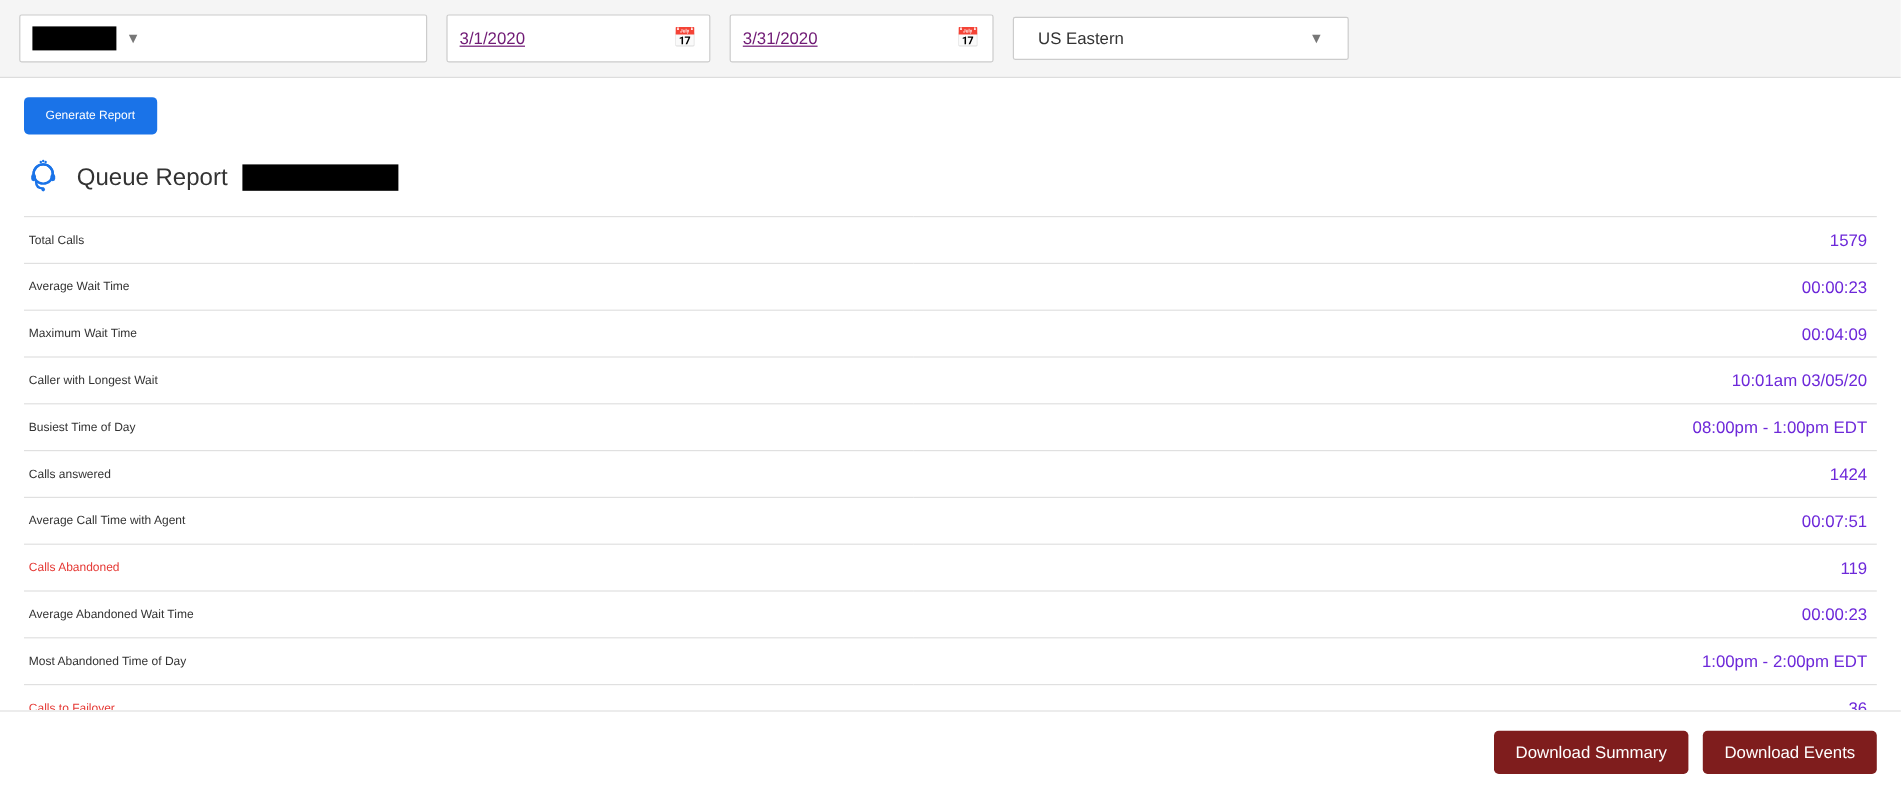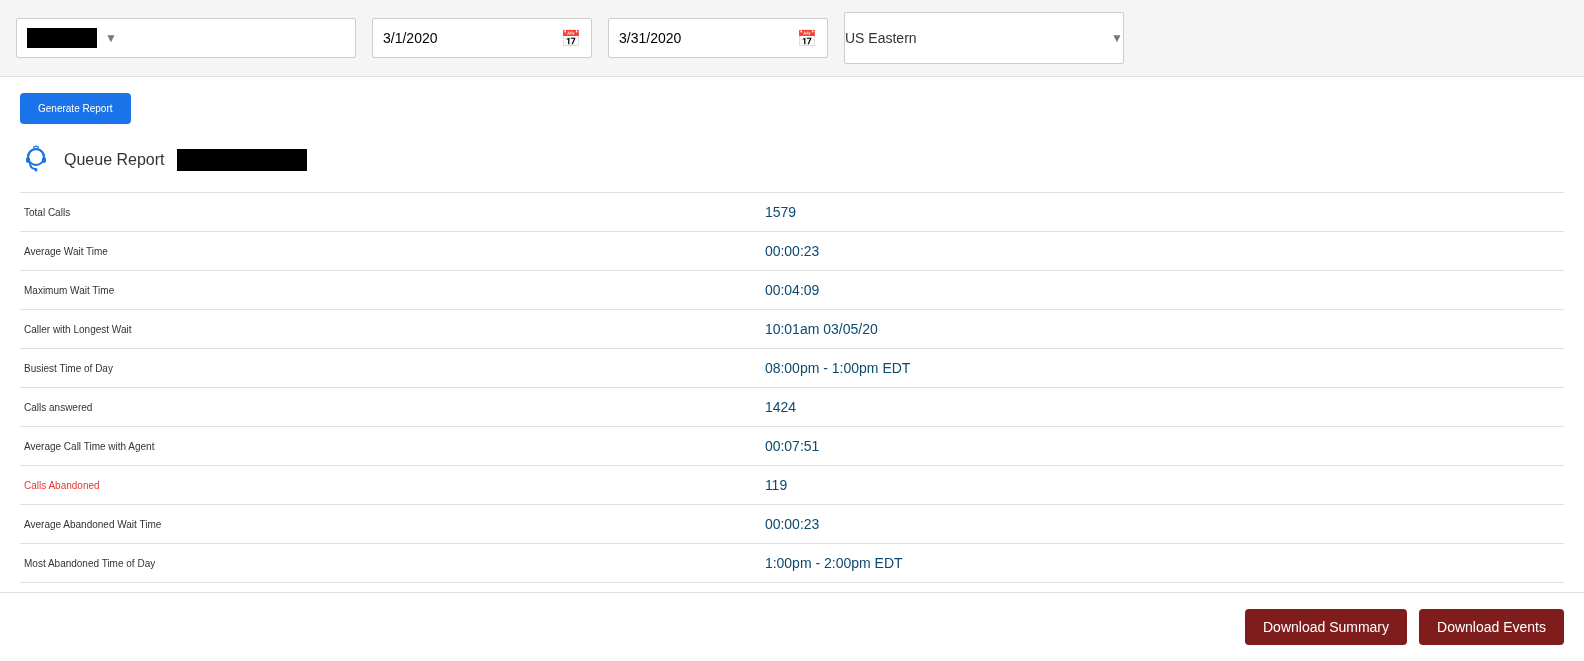--- a/index.html
+++ b/index.html
@@ -55,36 +55,37 @@
       border: 1px solid #ccc;
       border-radius: 2px;
       padding: 6px 10px;
       height: 40px;
       width: 220px;
       cursor: pointer;
     }
 
     .date-field .date-text {
       flex: 1;
-      color: #000000;
+      color: #701a75;
+      text-decoration: underline;
     }
 
     .date-field .cal-icon {
       color: #777;
       font-size: 16px;
     }
 
     .timezone-field {
       display: flex;
       align-items: center;
       background: #fff;
       border: 1px solid #ccc;
       border-radius: 2px;
-      padding: 6px 0;
-      height: 52px;
+      padding: 6px 20px;
+      height: 36px;
       width: 280px;
       cursor: pointer;
     }
 
     .timezone-field .tz-text {
       flex: 1;
       color: #333;
     }
 
     .timezone-field .arrow {
@@ -109,21 +110,21 @@
 
     .report-header {
       display: flex;
       align-items: center;
       gap: 12px;
       margin-top: 20px;
       margin-bottom: 16px;
     }
 
     .report-title {
-      font-size: 16px;
+      font-size: 20px;
       font-weight: 500;
       color: #333;
     }
 
     .report-name-box {
       background: #000;
       width: 130px;
       height: 22px;
       display: inline-block;
       vertical-align: middle;
@@ -150,22 +151,22 @@
       color: #333;
       font-size: 10px;
     }
 
     .stats-table td.label.red {
       color: #e53935;
       margin-top: 38px;
     }
 
     .stats-table td.value {
-      text-align: left;
-      color: #0c4a6e;
+      text-align: right;
+      color: #6d28d9;
       font-size: 14px;
       padding-right: 8px;
     }
 
     .footer-area {
       display: flex;
       justify-content: flex-end;
       gap: 12px;
       padding: 16px 20px;
       position: fixed;

